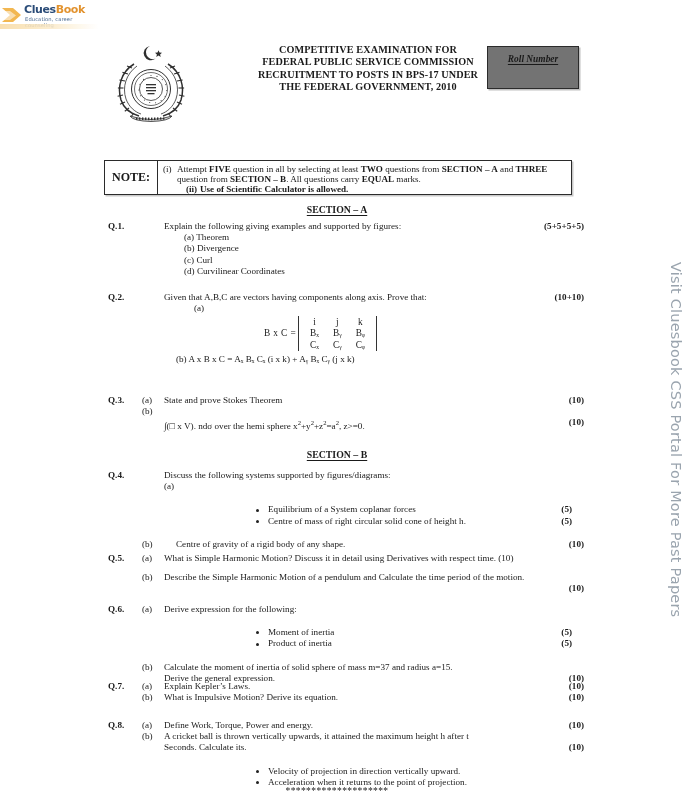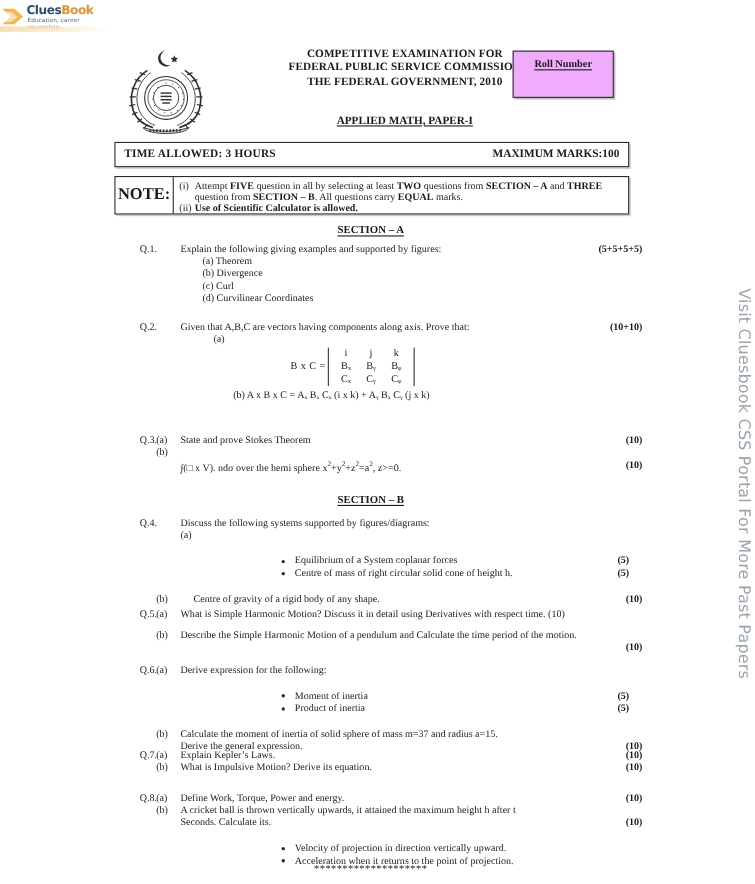--- a/index.html
+++ b/index.html
@@ -113,25 +113,26 @@
     position: absolute;
     left: 96px; top: 65px;
     width: 336px;
     text-align: center;
     font-weight: bold;
     font-size: 10.2px;
     text-decoration: underline;
   }
   #roll-box {
     position: absolute;
-    left: 362px; top: 6px;
+    left: 383px; top: 6px;
     width: 90px; height: 41px;
     border: 1.2px solid #2b2b2b;
     box-shadow: 1.5px 1.5px 0 rgba(140,140,140,.55);
-    background: #f0abfc;
+    background: #737373;
+    font-style: italic;
   }
   #roll-box .rl {
     margin-top: 7px;
     text-align: center;
     font-weight: bold;
     font-size: 9.4px;
     text-decoration: underline;
     text-underline-offset: 2px;
   }
 
@@ -162,36 +163,36 @@
     width: 466px; height: 33px;
     border: 1.2px solid #2b2b2b;
     box-shadow: 1.5px 1.5px 0 rgba(150,150,150,.5);
     background: #fff;
     display: flex;
   }
   #note-label {
     width: 52px;
     border-right: 1.1px solid #2b2b2b;
     font-weight: bold;
-    font-size: 15px;
+    font-size: 12px;
     display: flex;
     align-items: center;
     justify-content: center;
   }
   #note-body {
     flex: 1;
     padding: 2.5px 5px 0 5px;
     font-size: 9.1px;
     line-height: 10.4px;
   }
   #note-body .ln { display: flex; }
   #note-body .mk { width: 14px; flex: none; font-weight: bold; }
   #note-body .mk.plain { font-weight: normal; }
   #note-body .bd { font-weight: bold; }
-  #note-body .ii { font-weight: normal; }
+  #note-body .ii { font-weight: bold; margin-left: 23px; }
 
   
   .section-head {
     position: absolute;
     width: 466px;
     left: 104px;
     text-align: center;
     font-weight: bold;
     font-size: 9.8px;
     text-decoration: underline;
@@ -202,23 +203,22 @@
   .q {
     position: absolute;
     left: 104px;
     width: 480px;
     font-size: 9.15px;
     line-height: 11.2px;
   }
   .row { position: relative; min-height: 11.2px; }
   .qn {
     position: absolute; left: 4px; top: 0;
-    font-weight: normal;
+    font-weight: bold;
     width: 28px;
-    margin-left: 19px;
   }
   .sub {
     position: absolute; left: 38px; top: 0;
     width: 22px;
   }
   .body { margin-left: 60px; padding-right: 28px; }
   .body.wide { padding-right: 0; }
   .marks {
     position: absolute;
     right: 0; top: 0;
@@ -375,35 +375,29 @@
         <rect x="46" y="75.5" width="1.4" height="2.6"></rect>
           <rect x="49" y="75.4" width="1.4" height="2.4"></rect>
         <rect x="52" y="75.4" width="1.4" height="2.2"></rect>
           <rect x="55" y="75.6" width="1.4" height="2"></rect>
       </g>
     </svg>
 
     <div id="header-titles">
       <div>COMPETITIVE EXAMINATION FOR</div>
       <div>FEDERAL PUBLIC SERVICE COMMISSION</div>
+      <div>RECRUITMENT TO POSTS IN BPS-17 UNDER</div>
       <div>THE FEDERAL GOVERNMENT, 2010</div>
     </div>
-    <div id="paper-title">APPLIED MATH, PAPER-I</div>
 
     <div id="roll-box">
       <div class="rl">Roll Number</div>
     </div>
   </div>
 
-  <div id="time-box">
-    <div class="in">
-      <div class="tl">TIME ALLOWED:   3 HOURS</div>
-      <div>MAXIMUM MARKS:100</div>
-    </div>
-  </div>
 
   <div id="note-box">
     <div id="note-label">NOTE:</div>
     <div id="note-body">
       <div class="ln">
         <div class="mk plain">(i)</div>
         <div><span>Attempt </span><span class="bd">FIVE</span><span> question in all by selecting at least </span><span class="bd">TWO</span><span> questions from </span><span class="bd">SECTION – A</span><span> and </span><span class="bd">THREE</span><span> question from </span><span class="bd">SECTION – B</span><span>. All questions carry </span><span class="bd">EQUAL</span><span> marks.</span></div>
       </div>
       <div class="ln">
         <div class="mk ii">(ii)</div>
@@ -463,21 +457,21 @@
             <td>Cₓ</td>
             <td>Cᵧ</td>
             <td>Cᵩ</td>
           </tr>
         </tbody>
           </table>
       </span>
     </div>
 
     <div class="row" style="margin-top:3px">
-        <div class="body" style="margin-left:108px">(b)  A x B x C = Aₓ Bₓ Cₓ (i x k) + Aᵧ Bₓ Cᵧ (j x k)</div>
+        <div class="body" style="margin-left:72px">(b)  A x B x C = Aₓ Bₓ Cₓ (i x k) + Aᵧ Bₓ Cᵧ (j x k)</div>
       </div>
   </div>
 
   <div class="q" style="top:395px">
     <div class="row">
       <div class="qn">Q.3.</div>
       <div class="sub">(a)</div>
       <div class="body">State and prove Stokes Theorem</div>
       <div class="marks">(10)</div>
     </div>

